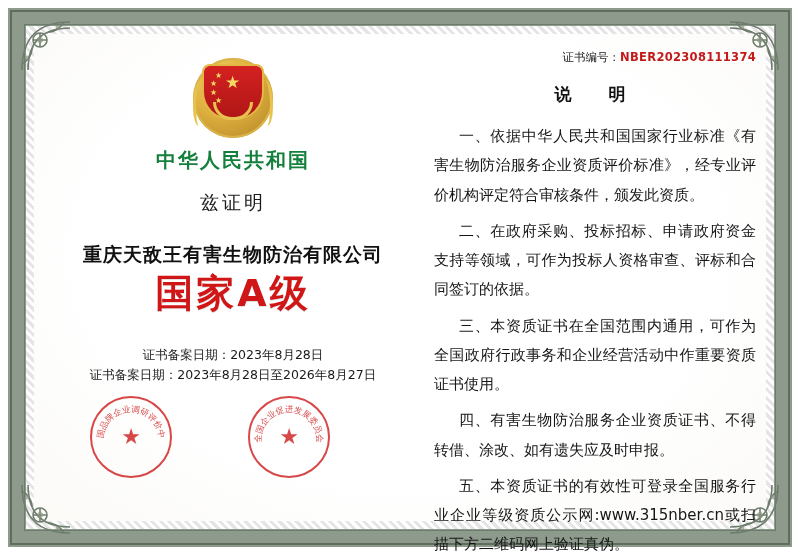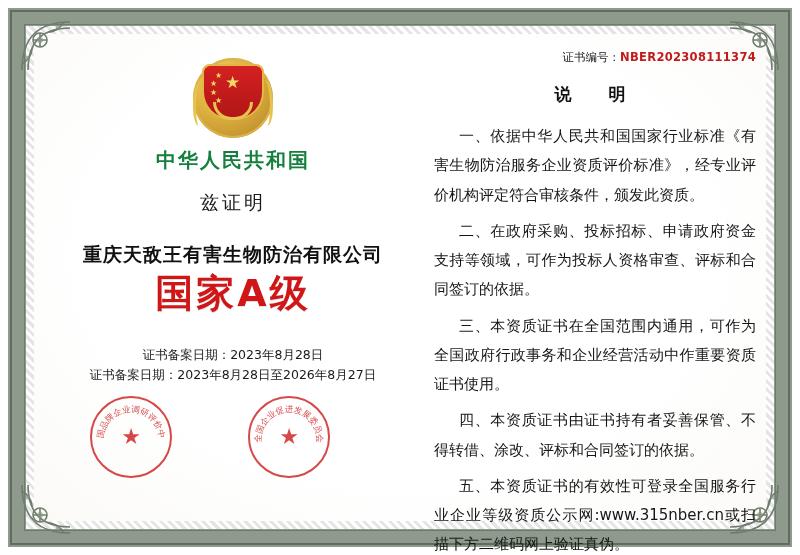--- a/index.html
+++ b/index.html
@@ -427,21 +427,21 @@
 
       <div class="cert-no">
         <span>证书编号：</span><span class="cert-no-value">NBER202308111374</span>
       </div>
 
       <div class="notes-title">说　明</div>
 
       <div class="note">一、依据中华人民共和国国家行业标准《有害生物防治服务企业资质评价标准》，经专业评价机构评定符合审核条件，颁发此资质。</div>
       <div class="note">二、在政府采购、投标招标、申请政府资金支持等领域，可作为投标人资格审查、评标和合同签订的依据。</div>
       <div class="note">三、本资质证书在全国范围内通用，可作为全国政府行政事务和企业经营活动中作重要资质证书使用。</div>
-      <div class="note">四、本资质证书由证书持有者妥善保管、不得转借、涂改、评标和合同签订的依据。</div>
+      <div class="note">四、有害生物防治服务企业资质证书、不得转借、涂改、如有遗失应及时申报。</div>
       <div class="note">五、本资质证书的有效性可登录全国服务行业企业等级资质公示网:www.315nber.cn或扫描下方二维码网上验证真伪。</div>
 
       <div class="qr">
         <svg width="86" height="86" viewBox="0 0 29 29" shape-rendering="crispEdges">
           <rect width="29" height="29" fill="#ffffff"></rect>
           <g fill="#111111">
             <rect x="0" y="0" width="7" height="1"></rect>
               <rect x="0" y="6" width="7" height="1"></rect>
             <rect x="0" y="0" width="1" height="7"></rect>
               <rect x="6" y="0" width="1" height="7"></rect>

